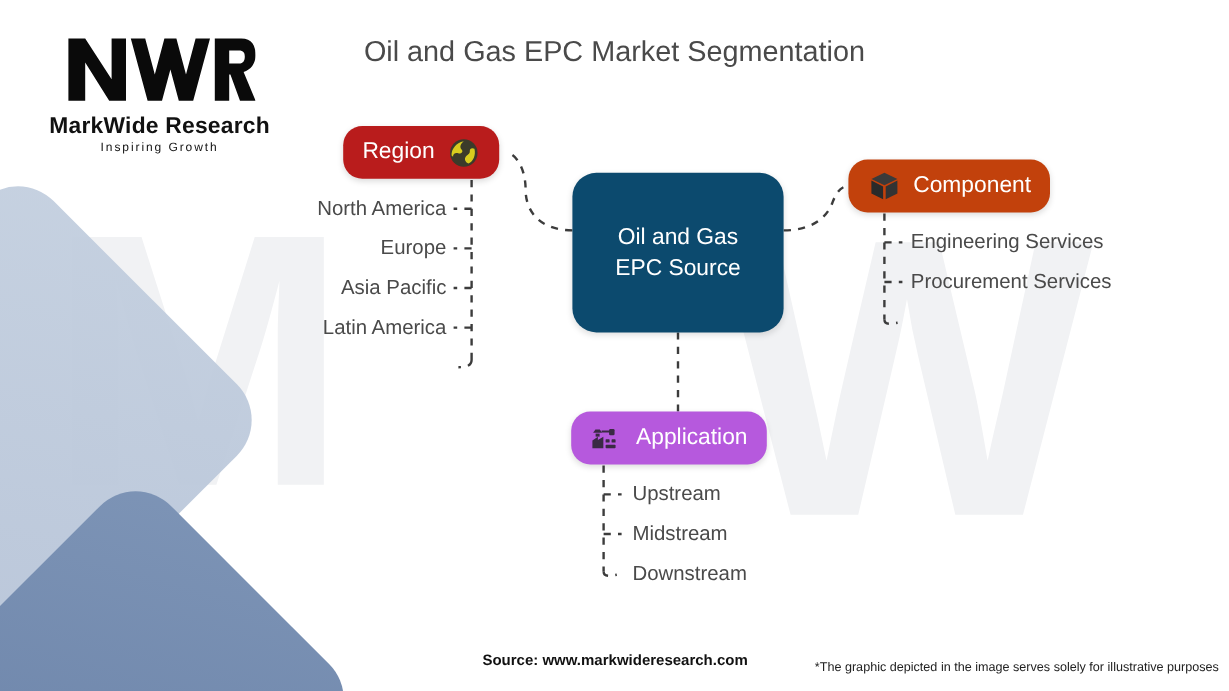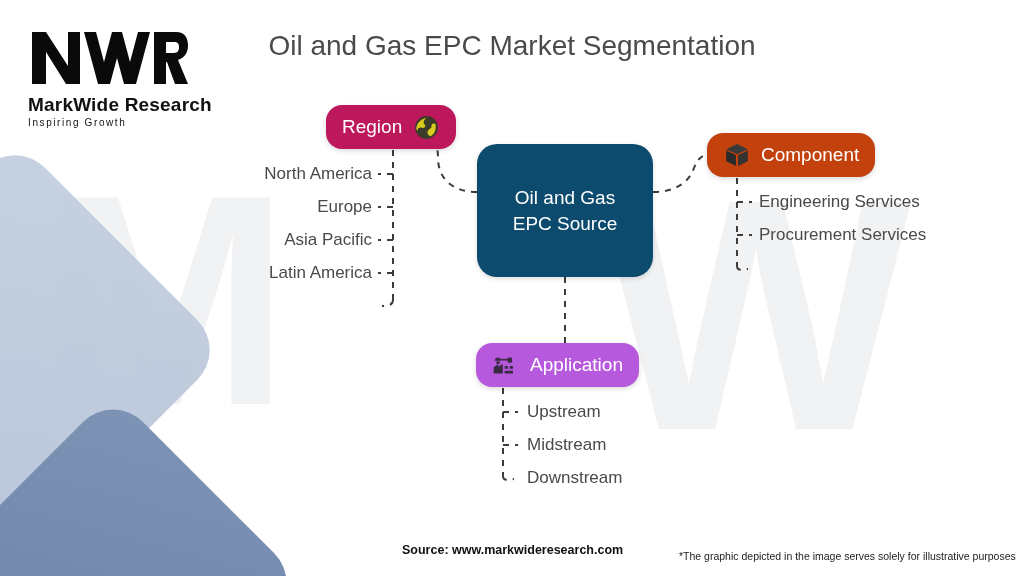--- a/index.html
+++ b/index.html
@@ -65,20 +65,21 @@
     top: 150px;
   }
 
   
   #logo {
     position: absolute;
     left: 28px;
     top: 26px;
     width: 210px;
     z-index: 5;
+    text-align: center;
   }
   #logo .mark {
     display: block;
   }
   #logo .logo-name {
     font-size: 19px;
     font-weight: bold;
     color: #111111;
     letter-spacing: .2px;
     margin-top: 2px;
@@ -90,21 +91,21 @@
     margin-top: 1px;
   }
 
   
   #title {
     position: absolute;
     left: 0;
     right: 0;
     top: 30px;
     text-align: center;
-    font-size: 28px;
+    font-size: 24px;
     color: #4a4a4a;
     z-index: 5;
   }
 
   
   #wires {
     position: absolute;
     inset: 0;
     z-index: 2;
     pointer-events: none;
@@ -252,21 +253,21 @@
   </svg>
 
   <div id="center-node" class="node">
     <div>
       <span>Oil and Gas</span><br>
       <span>EPC Source</span>
     </div>
   </div>
 
   <div id="region-node" class="node">
-    <div class="badge icon-right" style="background:#be185d;margin-left:40px;">
+    <div class="badge icon-right" style="background:#b91c1c;">
       <span class="lbl">Region</span>
       <span class="ico">
         <svg width="25" height="25" viewBox="0 0 24 24" aria-hidden="true">
           <circle cx="12" cy="12" r="11" fill="#3b3b2a"></circle>
           <path d="M12 2.6 C9.4 4.6 8.4 7.4 10.2 9.2 C12 11 9.8 13 7.6 12.2 C5.4 11.4 3.2 12.6 3.4 15 L2.2 14 C2 9 5.6 3.9 12 2.6 Z" fill="#d8cc1e"></path>
           <path d="M20.5 8.6 C18.6 7.6 16.6 8.4 16.8 10.6 C17 12.8 14.6 13.4 13.4 15.2 C12.2 17 13.4 19.6 15.8 20.4 C19.6 18.6 21.8 13.6 20.5 8.6 Z" fill="#d8cc1e"></path>
         </svg>
       </span>
     </div>
   </div>

